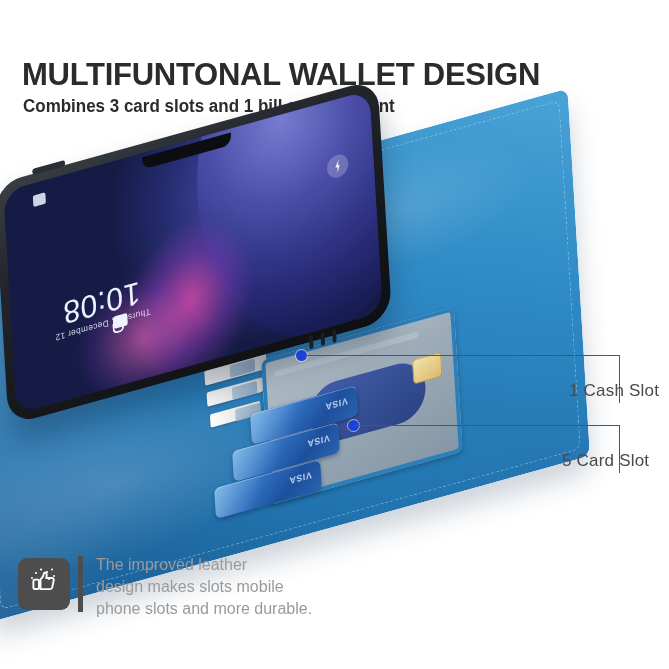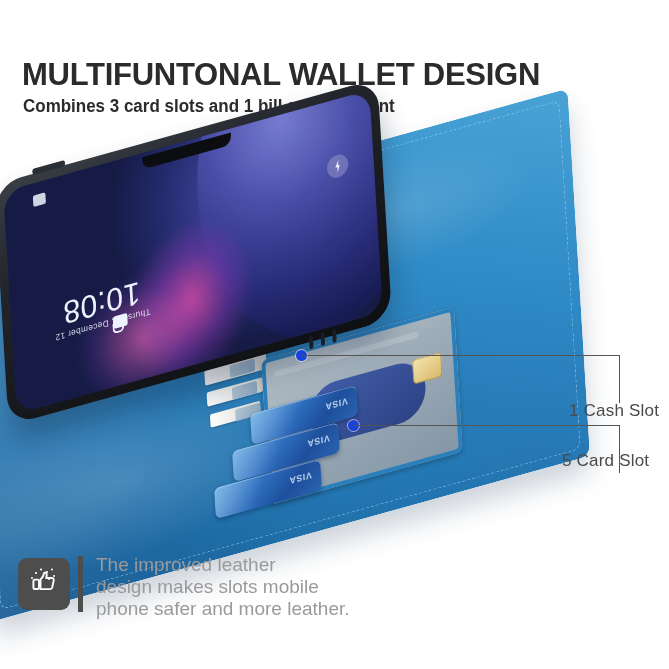--- a/index.html
+++ b/index.html
@@ -224,21 +224,21 @@
   
   .footer{position:absolute;left:0;top:548px;width:669px;height:90px;}
   .badge{
     position:absolute;left:18px;top:10px;width:52px;height:52px;border-radius:9px;
     background:#4d4d4d;
   }
   .badge svg{position:absolute;left:9px;top:8px;}
   .divider{position:absolute;left:78px;top:8px;width:5px;height:56px;background:#4d4d4d;}
   .foot-text{
     position:absolute;left:96px;top:6px;
-    font-size:19px;line-height:22px;color:#9a9a9a;
+    font-size:16px;line-height:22px;color:#9a9a9a;
   }
   .foot-text div{white-space:nowrap;}
 </style>
 </head>
 <body>
 
 <div class="page">
 
   <div class="title">MULTIFUNTONAL WALLET DESIGN</div>
   <div class="subtitle">Combines 3 card slots and 1 bill compartment</div>
@@ -313,21 +313,21 @@
 
     <div class="dot" style="left:296px;top:210px"></div>
     <div class="callout-line" style="left:302px;top:215px;width:318px;height:1.4px"></div>
     <div class="callout-line" style="left:619px;top:215px;width:1.4px;height:48px"></div>
 
     <div class="dot" style="left:348px;top:280px"></div>
     <div class="callout-line" style="left:354px;top:285px;width:266px;height:1.4px"></div>
     <div class="callout-line" style="left:619px;top:285px;width:1.4px;height:48px"></div>
   </div>
 
-  <div class="callout-label" style="left:569px;top:401px">1 Cash Slot</div>
+  <div class="callout-label" style="left:569px;top:381px">1 Cash Slot</div>
   <div class="callout-label" style="left:562px;top:451px">5 Card Slot</div>
 
   <div class="footer">
     <div class="badge">
       <svg width="34" height="36" viewBox="0 0 34 36" fill="none" xmlns="http://www.w3.org/2000/svg" aria-hidden="true">
 
         <circle cx="9" cy="7" r="1.1" fill="#fff"></circle>
         <circle cx="14" cy="3.5" r="1.1" fill="#fff"></circle>
         <circle cx="20" cy="6" r="1.1" fill="#fff"></circle>
         <circle cx="25" cy="3.5" r="1" fill="#fff"></circle>
@@ -336,17 +336,17 @@
         <circle cx="22" cy="13" r="1" fill="#fff"></circle>
 
         <path d="M13.5 13.5c1.8-1.6 3.2-3.6 3.3-5.6.05-1.1 1-1.6 1.8-1.2.9.45 1.3 1.5 1.1 2.6l-.5 2.7h5.6c1.3 0 2.2 1.1 1.95 2.3l-1.5 7.1c-.2 1-1.1 1.7-2.1 1.7H13.5V13.5Z" stroke="#fff" stroke-width="1.9" stroke-linejoin="round" fill="none"></path>
         <rect x="6.4" y="13.6" width="5.6" height="9.4" rx="1.3" stroke="#fff" stroke-width="1.9" fill="none"></rect>
       </svg>
     </div>
     <div class="divider"></div>
     <div class="foot-text">
       <div>The improved leather</div>
       <div>design makes slots mobile</div>
-      <div>phone safer and more leather.</div>
+      <div>phone slots and more durable.</div>
     </div>
   </div>
 
 </div>
 
 </body></html>

